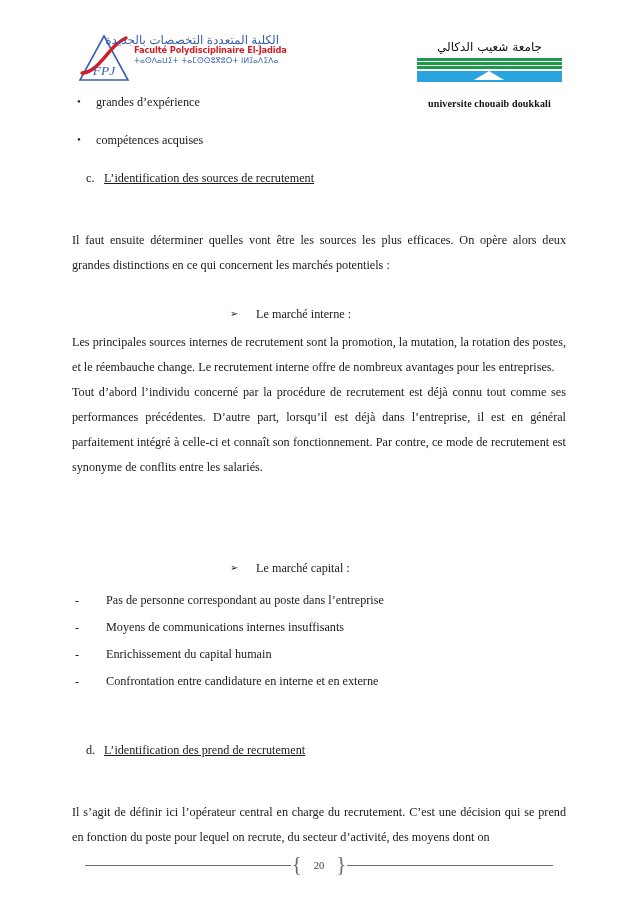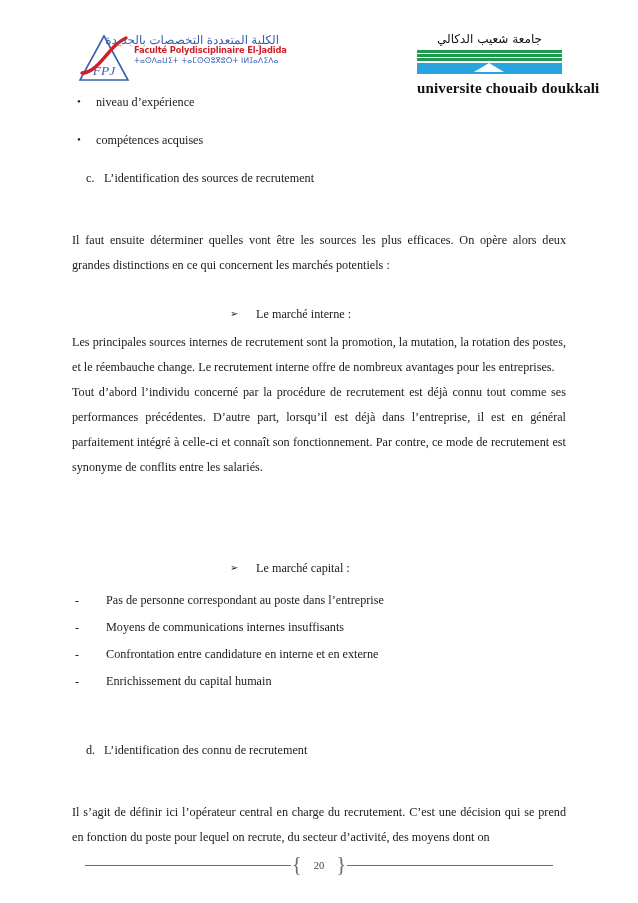--- a/index.html
+++ b/index.html
@@ -72,21 +72,21 @@
     color: #3a5fb0;
     line-height: 10px;
     letter-spacing: .1px;
     white-space: nowrap;
   }
 
   
   .logo-right {
     position: absolute;
     left: 417px;
-    top: 31px;
+    top: 39px;
     width: 145px;
     height: 58px;
   }
   .lr-arabic {
     font-family: "DejaVu Sans", sans-serif;
     font-size: 12px;
     color: #111111;
     text-align: center;
     direction: rtl;
     line-height: 17px;
@@ -121,26 +121,27 @@
     left: 57px;
     top: 12.6px;
     width: 0;
     height: 0;
     border-left: 15px solid transparent;
     border-right: 15px solid transparent;
     border-bottom: 9px solid #ffffff;
   }
   .lr-caption {
     font-family: "Liberation Serif", serif;
-    font-size: 15px;
+    font-size: 10px;
     font-weight: bold;
     color: #111111;
+    text-align: center;
     letter-spacing: .15px;
     line-height: 12px;
-    margin-top: 8px;
+    margin-top: 16px;
     white-space: nowrap;
   }
 
   
   .content {
     position: absolute;
     left: 72px;
     top: 94px;
     width: 494px;
   }
@@ -167,20 +168,21 @@
     line-height: 16px;
     margin-top: 14px;
     margin-bottom: 14px;
   }
   .heading-marker {
     position: absolute;
     left: 14px;
     top: 0;
   }
   .heading-text {
+    text-decoration: underline;
   }
 
   p.para {
     font-size: 12.2px;
     line-height: 25px;
     text-align: justify;
     margin: 0;
   }
 
   .arrow-line {
@@ -283,21 +285,21 @@
         <div class="bar-green bar-g3"></div>
         <div class="bar-blue"></div>
         <div class="bar-notch"></div>
       </div>
       <div class="lr-caption">universite chouaib doukkali</div>
     </div>
   </div>
 
   <div class="content">
 
-    <div class="bullet-item">niveau d’expérience</div>
+    <div class="bullet-item">grandes d’expérience</div>
     <div class="bullet-item">compétences acquises</div>
 
     <div class="heading-item">
       <span class="heading-marker">c.</span>
       <span class="heading-text">L’identification des sources de recrutement</span>
     </div>
 
     <div class="spacer-md"></div>
 
     <p class="para">Il faut ensuite déterminer quelles vont être les sources les plus efficaces. On opère alors deux grandes distinctions en ce qui concernent les marchés potentiels :</p>
@@ -323,28 +325,28 @@
       <span class="arrow-label">Le marché capital :</span>
     </div>
 
     <div class="spacer-xs"></div>
 
 
     <div class="spacer-xs"></div>
 
     <div class="dash-item">Pas de personne correspondant au poste dans l’entreprise</div>
     <div class="dash-item">Moyens de communications internes insuffisants</div>
+    <div class="dash-item">Enrichissement du capital humain</div>
     <div class="dash-item">Confrontation entre candidature en interne et en externe</div>
-    <div class="dash-item">Enrichissement du capital humain</div>
 
     <div class="spacer-md"></div>
 
     <div class="heading-item">
       <span class="heading-marker">d.</span>
-      <span class="heading-text">L’identification des connu de recrutement</span>
+      <span class="heading-text">L’identification des prend de recrutement</span>
     </div>
 
     <div class="spacer-md"></div>
 
     <p class="para">Il s’agit de définir ici l’opérateur central en charge du recrutement. C’est une décision qui se prend en fonction du poste pour lequel on recrute, du secteur d’activité, des moyens dont on</p>
   </div>
 
   <div class="footer">
     <div class="footer-inner">
       <div class="footer-rule"></div>

